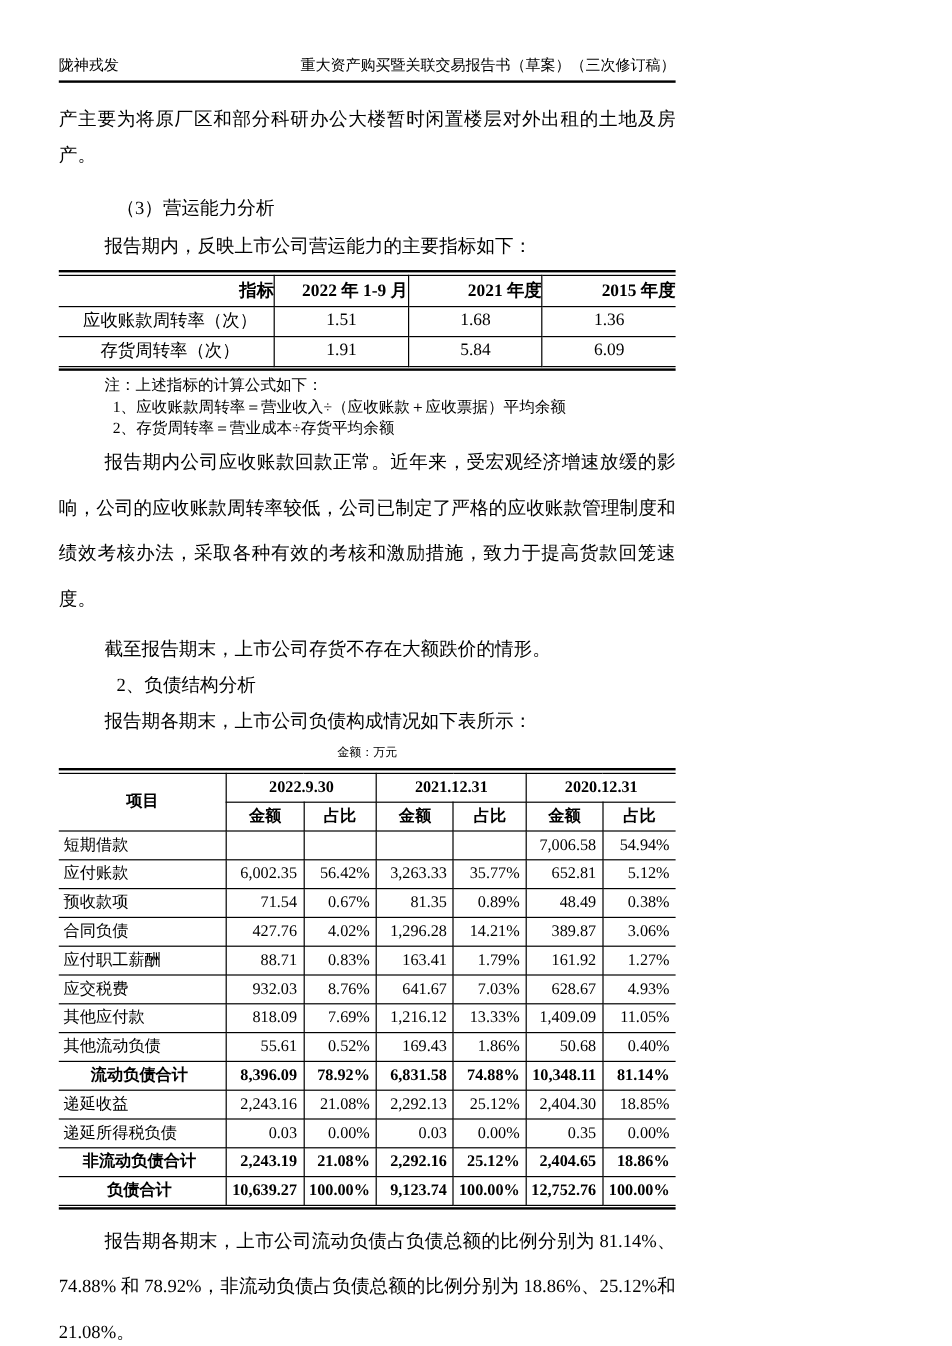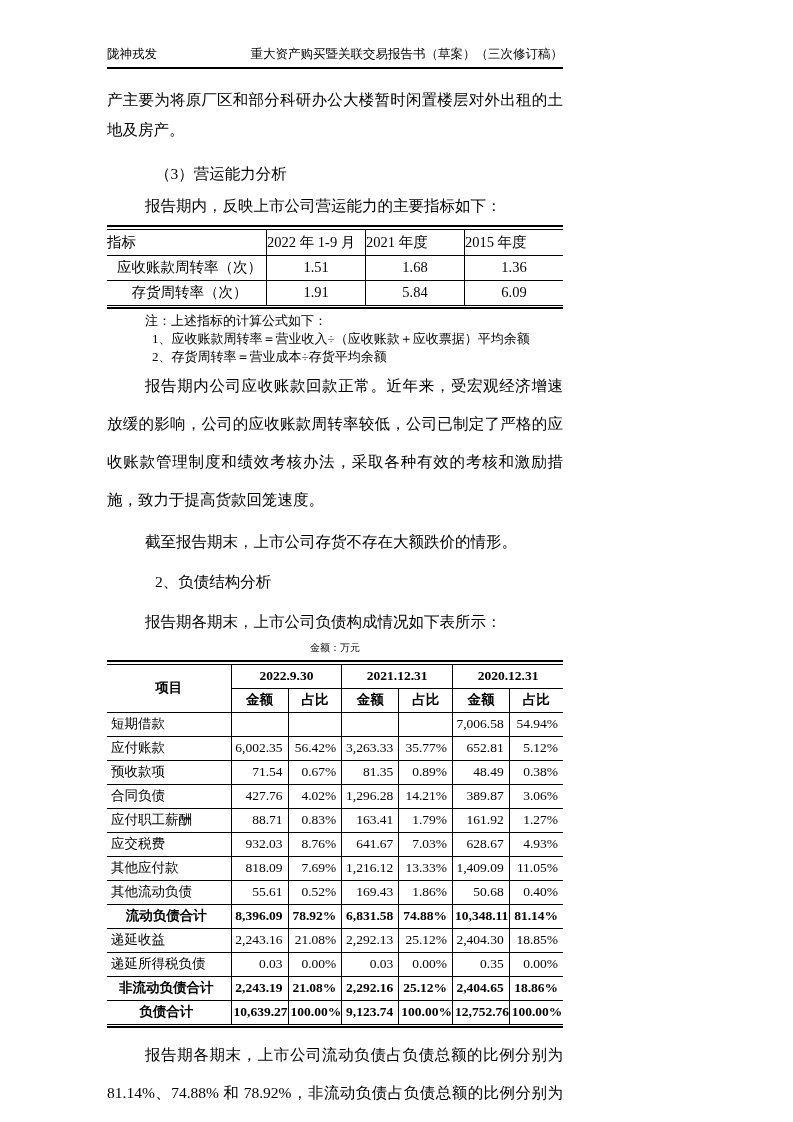--- a/index.html
+++ b/index.html
@@ -3,21 +3,21 @@
 <meta charset="utf-8">
 <style>
   * { margin: 0; padding: 0; box-sizing: border-box; }
   html, body { background: #ffffff; }
   body {
     width: 793px; height: 1122px;
     font-family: "Liberation Serif", "DejaVu Serif", serif;
     color: #000;
     overflow: hidden;
   }
-  .page { width: 669px; height: 1122px; padding: 46px 106px 0 107px; }
+  .page { width: 669px; height: 1122px; padding: 46px 106px 0 49px; }
 
   
   .doc-header {
     display: flex; justify-content: space-between; align-items: flex-end;
     font-size: 12.5px; line-height: 16px;
     border-bottom: 2px solid #000; padding-bottom: 5px;
   }
 
   
   .line, .para {
@@ -41,21 +41,21 @@
   }
   table { width: 100%; border-collapse: collapse; table-layout: fixed; }
   th, td { border: 1px solid #000; }
   th:first-child, td:first-child { border-left: none; }
   th:last-child,  td:last-child  { border-right: none; }
   tr:first-child th { border-top: 1px solid #000; }
   table { border-top: 1px solid #000; border-bottom: 1px solid #000; }
 
   
   .tbl-op { font-size: 14.5px; }
-  .tbl-op th { font-weight: normal; text-align: left; height: 26px; }
+  .tbl-op th { font-weight: bold; text-align: right; height: 26px; }
   .tbl-op td { height: 25px; text-align: center; }
   .tbl-op td.lbl { text-align: center; padding-left: 6px; }
 
   
   .tbl-li { font-size: 13.5px; }
   .tbl-li th { font-weight: bold; text-align: center; height: 24px; }
   .tbl-li td { height: 24px; padding: 1px 5px 1px 2px; }
   .tbl-li td.lbl { text-align: left; padding-left: 4px; margin-top: 40px; }
   .tbl-li td.num { text-align: right; }
   .tbl-li tr.total td { font-weight: bold; }
@@ -64,21 +64,21 @@
   .unit-label { font-size: 10px; line-height: 21px; text-align: center; }
   .page-number { font-size: 12.5px; font-weight: normal; text-align: right; }
 
   
   .mt-a { margin-top: 16px; }
   .mt-b { margin-top: 14px; }
   .mt-c { margin-top: 2px; }
   .mt-d { margin-top: 4px; }
   .mt-e { margin-top: 1px; }
   .mt-f { margin-top: 8px; }
-  .mt-g { margin-top: 10px; }
+  .mt-g { margin-top: 0; }
 </style>
 </head>
 <body>
 
 <div class="page">
 
   <div class="doc-header">
     <span>陇神戎发</span>
     <span>重大资产购买暨关联交易报告书（草案）（三次修订稿）</span>
   </div>

